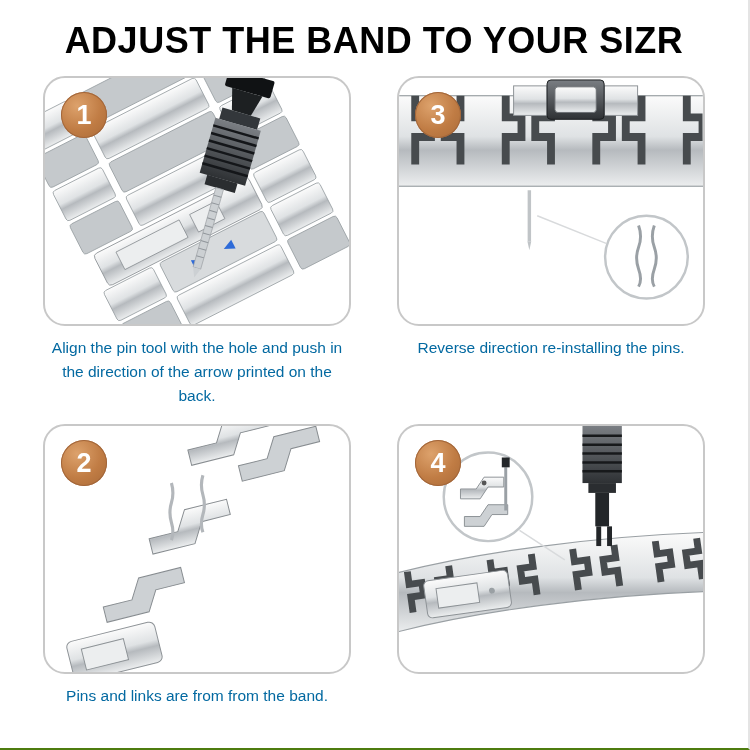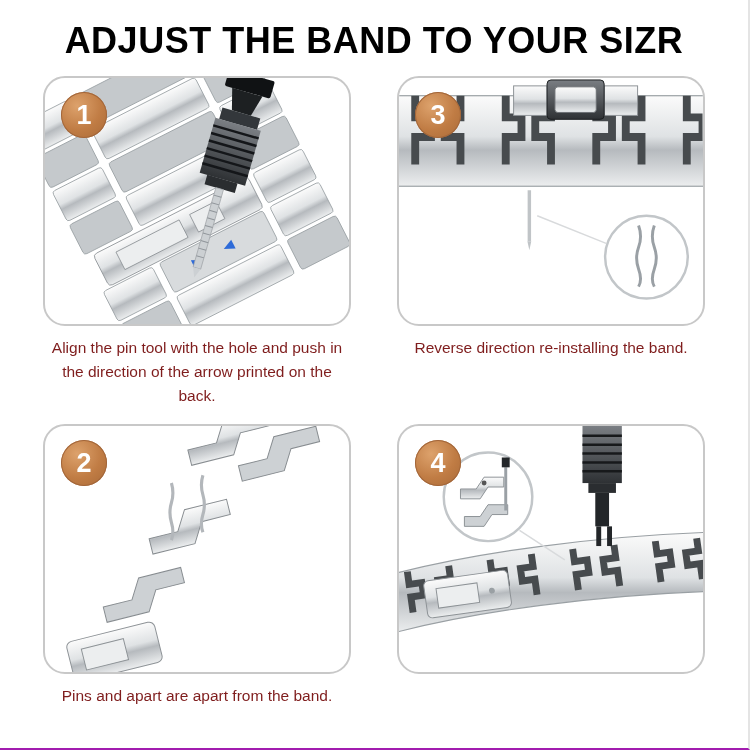--- a/index.html
+++ b/index.html
@@ -1,31 +1,31 @@
 <!DOCTYPE html>
 <html><head>
 <meta charset="utf-8">
 <style>
   html,body{margin:0;padding:0;background:#fff;font-family:"Liberation Sans",sans-serif;}
   .page{width:750px;height:750px;box-sizing:border-box;background:#fff;
-        border-right:2px solid #e4e4e4;border-bottom:2px solid #a21caf;padding-top:20px;}
+        border-right:2px solid #e4e4e4;border-bottom:2px solid #4d7c0f;padding-top:20px;}
   .title{margin:0 0 14px 0;text-align:center;font-size:36px;font-weight:bold;color:#000;
          letter-spacing:.5px;transform:scaleY(1.04);}
   .grid{display:grid;grid-template-columns:308px 308px;justify-content:center;
         column-gap:46px;row-gap:14px;}
   .cell{width:308px;}
   .panel-box{position:relative;width:308px;height:250px;border:2px solid #c8c8c8;
              border-radius:22px;overflow:hidden;background:#fff;box-sizing:border-box;}
   .badge{position:absolute;top:14px;left:16px;width:46px;height:46px;border-radius:50%;
          background:radial-gradient(circle at 35% 30%, #dda26c 0%, #c07c44 55%, #a96a38 100%);
          color:#fff;font-size:27px;font-weight:bold;display:flex;align-items:center;
          justify-content:center;z-index:2;box-shadow:inset 0 0 0 1px #a2663a;}
   .illus{position:absolute;left:0;top:0;width:100%;height:100%;}
   .caption{margin:10px auto 2px auto;width:302px;min-height:50px;text-align:center;
-           font-size:15.5px;line-height:1.55;color:#7f1d1d;}
+           font-size:15.5px;line-height:1.55;color:#0369a1;}
 </style>
 </head>
 <body>
 
 <svg style="position:absolute;width:0;height:0" aria-hidden="true">
   <defs>
     <linearGradient id="steel" x1="0" y1="0" x2="0" y2="1">
       <stop offset="0" stop-color="#fbfbfb"></stop>
       <stop offset="0.45" stop-color="#dfe2e4"></stop>
       <stop offset="0.6" stop-color="#b6babe"></stop>
@@ -142,42 +142,42 @@
             <polygon points="130,166 134,166 132,175" fill="#c0c4c7"></polygon>
           </g>
           <line x1="140" y1="140" x2="210" y2="168" stroke="#d8dadc" stroke-width="1.5"></line>
           <g>
             <circle cx="251" cy="182" r="42" fill="#fff" stroke="#c2c6c9" stroke-width="2.5"></circle>
             <path d="M243 150 q4 11 0 22 t0 22 t0 18" stroke="#9aa0a5" stroke-width="3" fill="none"></path>
             <path d="M259 150 q-4 11 0 22 t0 22 t0 18" stroke="#9aa0a5" stroke-width="3" fill="none"></path>
           </g>
         </svg>
       </div>
-      <p class="caption">Reverse direction re-installing the band.</p>
+      <p class="caption">Reverse direction re-installing the pins.</p>
     </div>
 
     <div class="cell">
       <div class="panel-box">
         <div class="badge">2</div>
         <svg class="illus" viewBox="0 0 308 250">
           <g transform="rotate(-14 150 120)" stroke="#878c90" stroke-width="1">
             <use href="#linkshape" transform="translate(168,6)" fill="url(#steel)"></use>
             <use href="#linkshape" transform="translate(214,34)" fill="#cdd1d4"></use>
             <use href="#linkshape" transform="translate(108,84)" fill="url(#steel)"></use>
             <use href="#linkshape" transform="translate(46,140)" fill="#cdd1d4"></use>
             <rect x="0" y="186" width="92" height="42" rx="6" fill="url(#steel)" stroke="#8d9296"></rect>
             <rect x="14" y="196" width="44" height="22" fill="#eceeef" stroke="#8d9296"></rect>
           </g>
           <g stroke="#b3b7bb" stroke-width="3.2" fill="none">
             <path d="M128 58 q3 10 0 20 q-3 10 0 20 q3 10 0 18"></path>
             <path d="M160 50 q-3 10 0 20 q3 10 0 20 q-3 10 0 18"></path>
           </g>
         </svg>
       </div>
-      <p class="caption">Pins and apart are apart from the band.</p>
+      <p class="caption">Pins and links are from from the band.</p>
     </div>
 
     <div class="cell">
       <div class="panel-box">
         <div class="badge">4</div>
         <svg class="illus" viewBox="0 0 308 250">
           <defs>
             <clipPath id="p4clip">
                 <path d="M-5 150 C80 128 200 112 315 108 L315 168 C200 172 80 188 -5 210 Z"></path>
               </clipPath>

